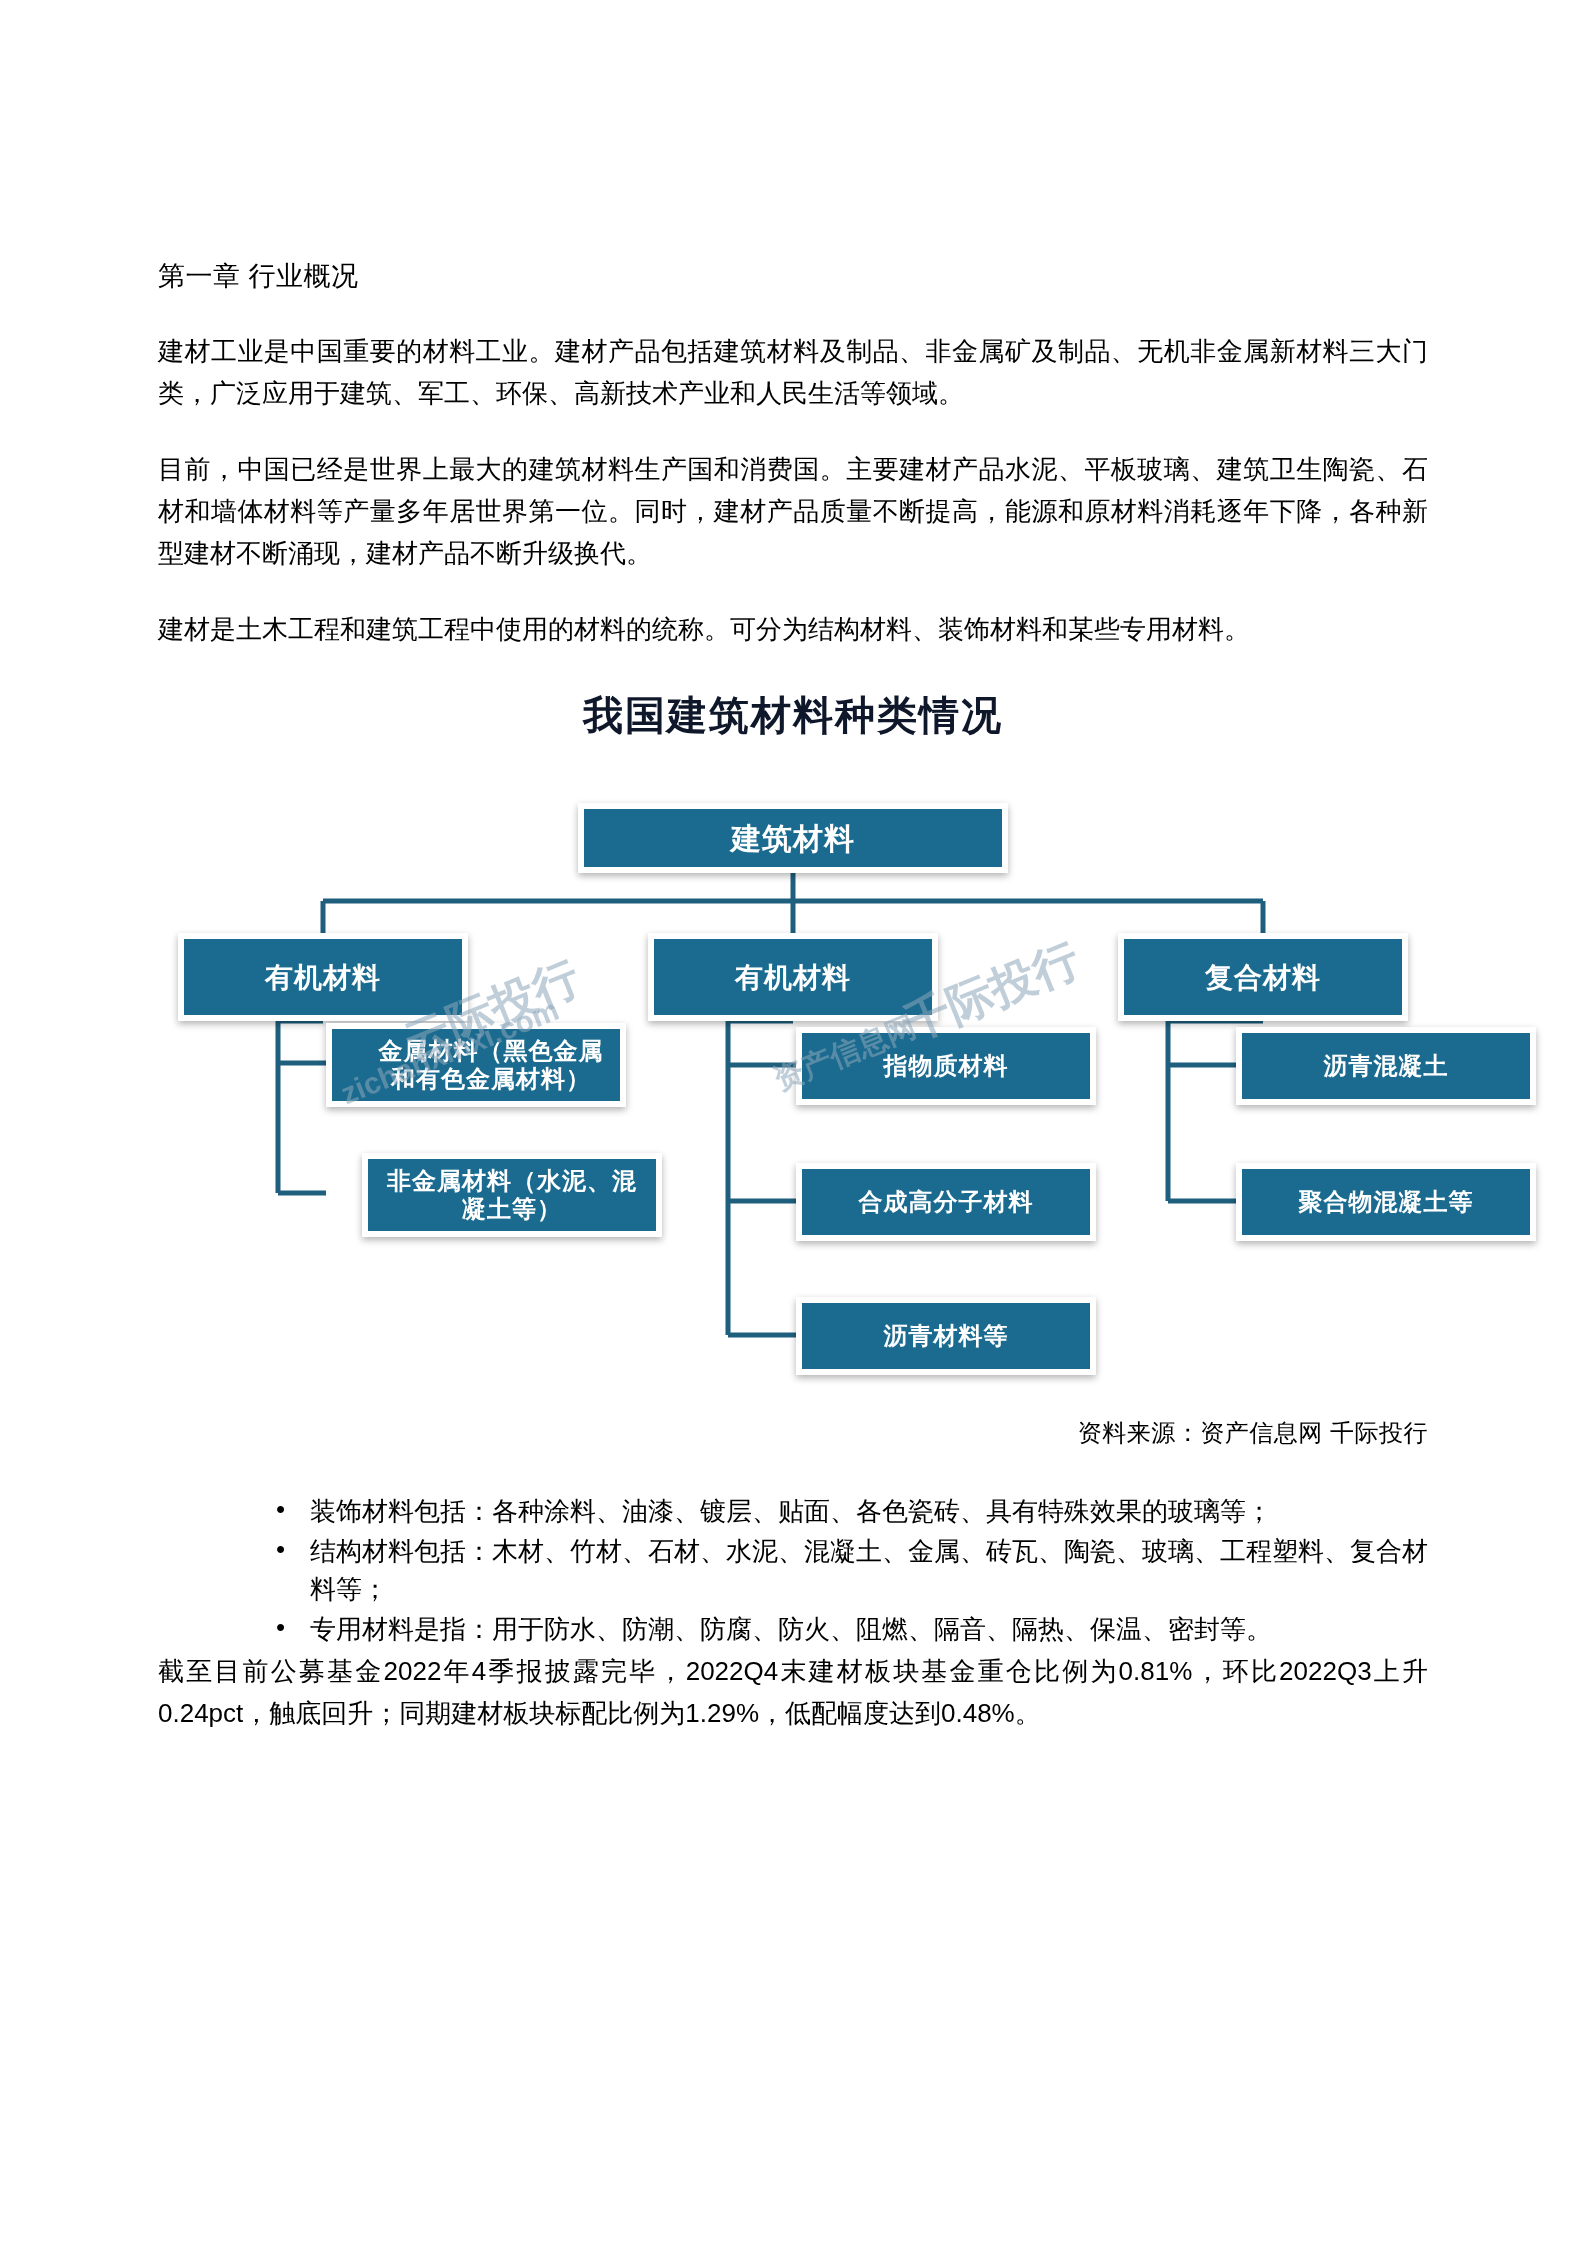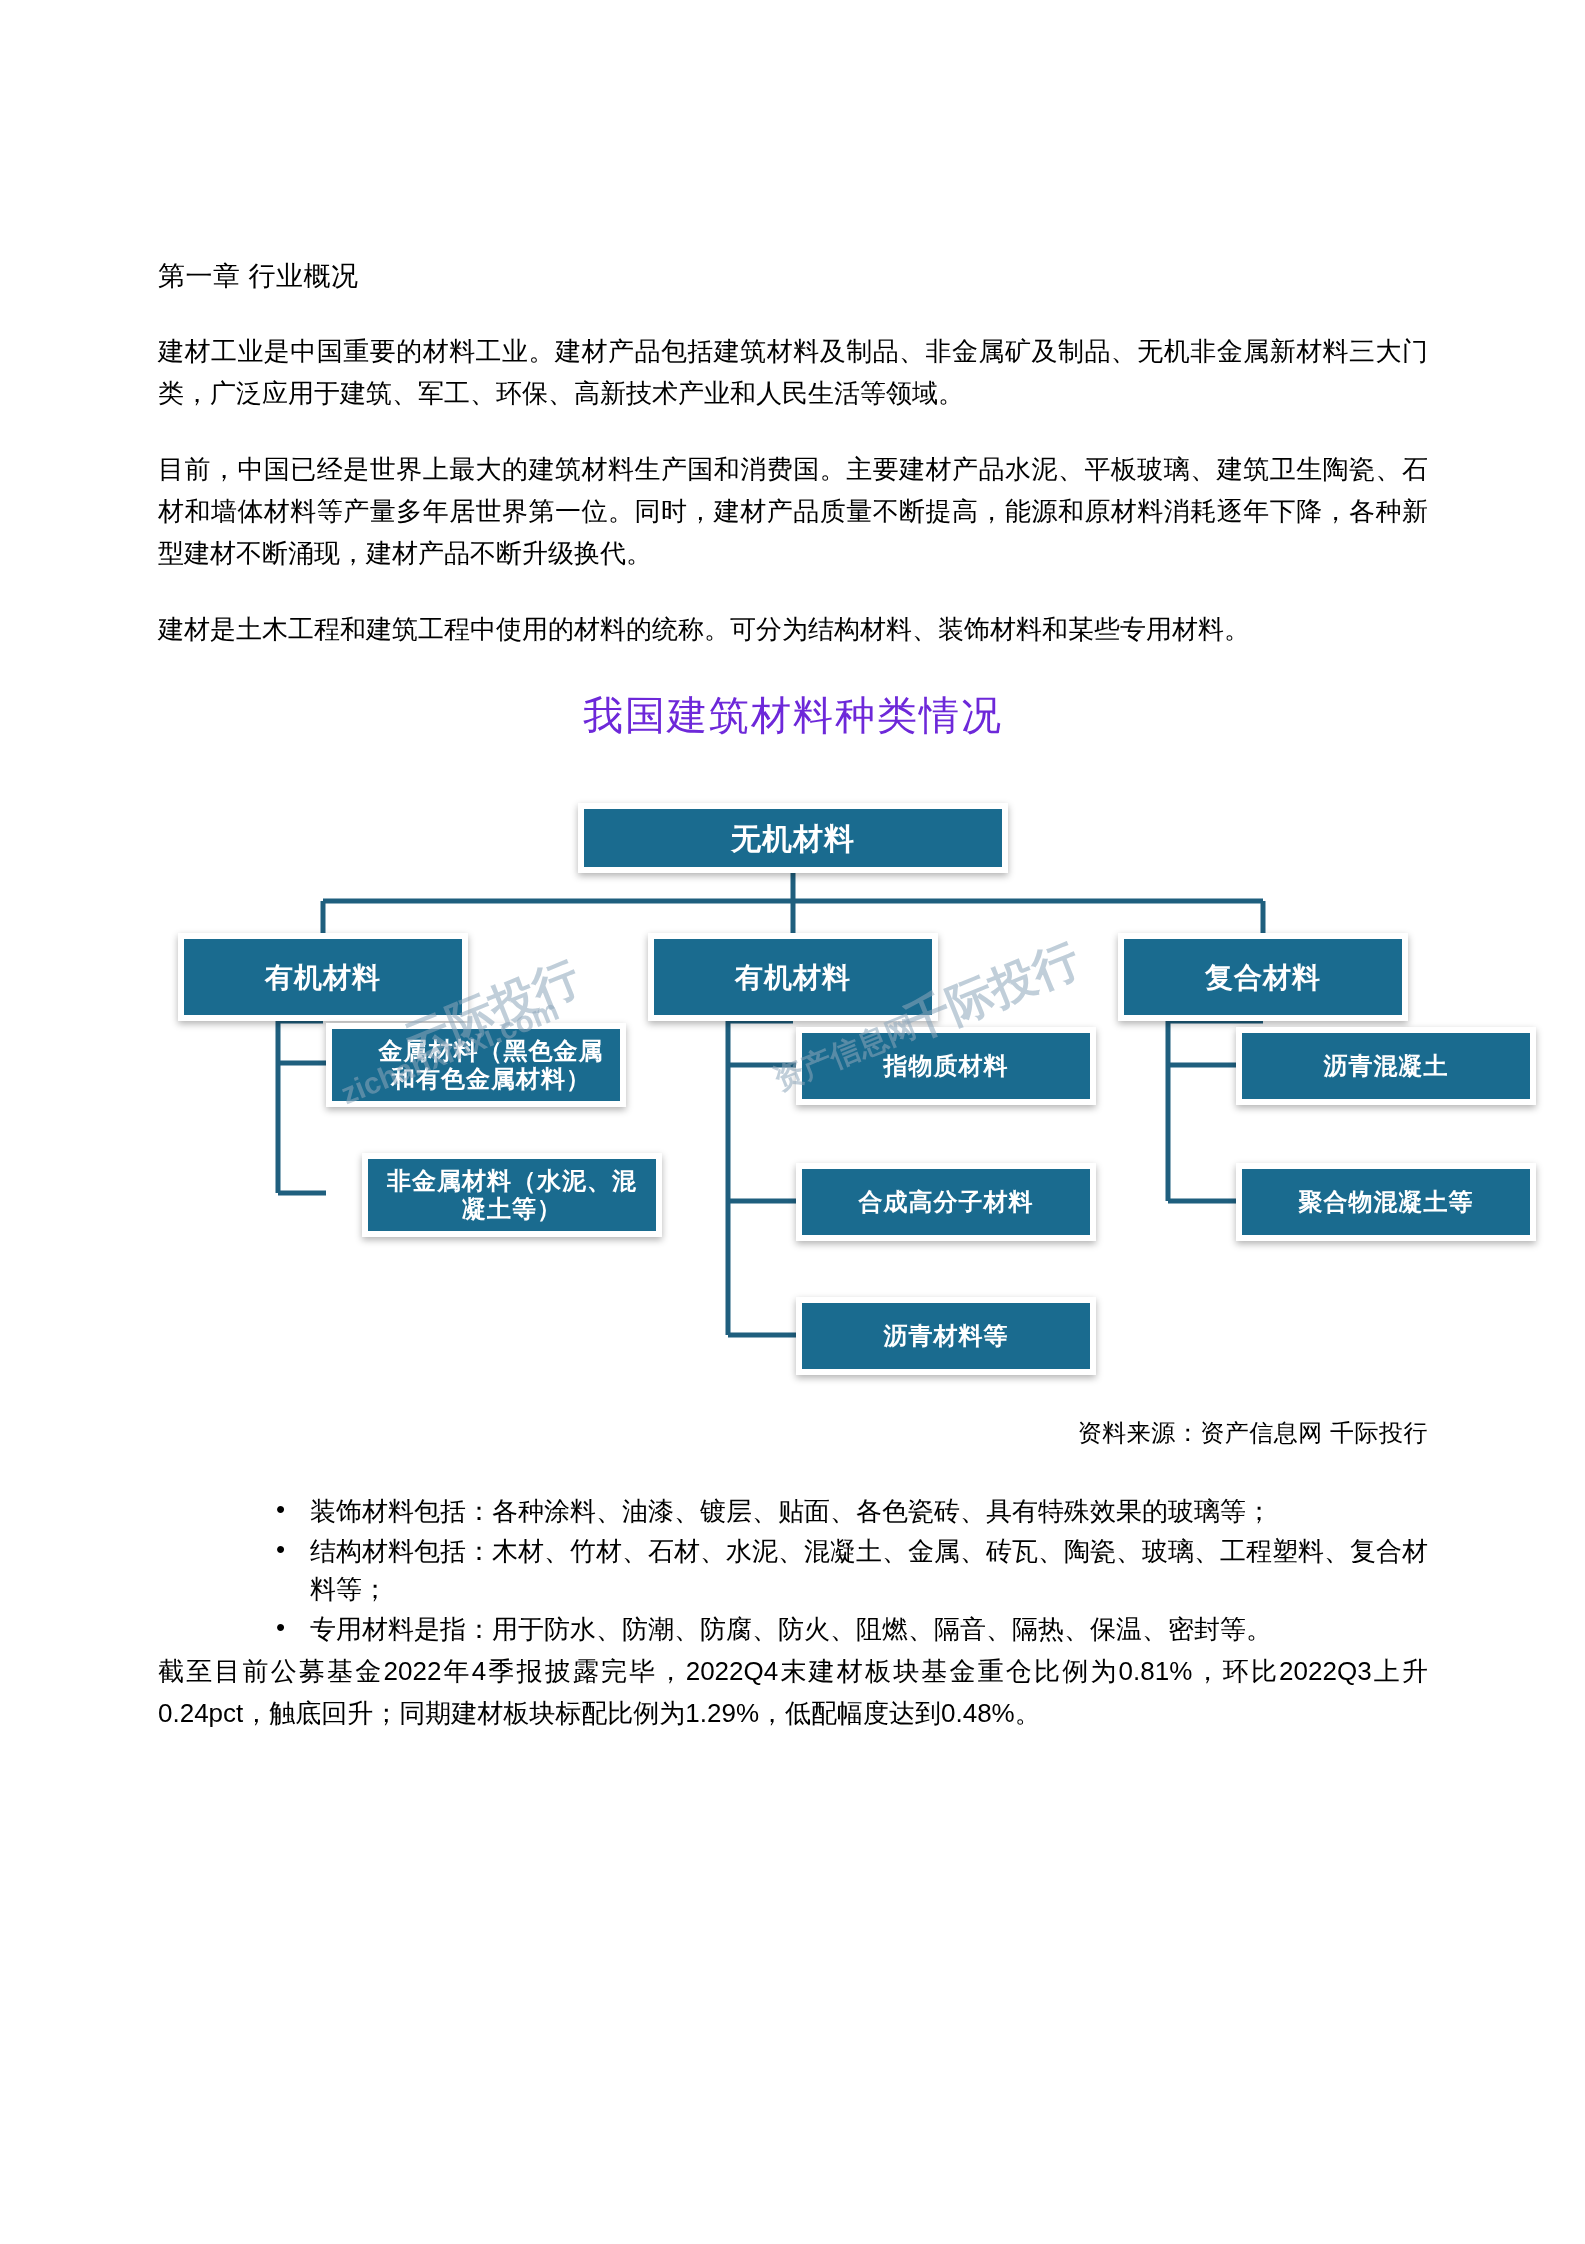--- a/index.html
+++ b/index.html
@@ -19,21 +19,21 @@
   }
   p.para{
     font-size:26px; line-height:1.62; margin:0 0 34px 0;
     text-align:justify; letter-spacing:0px;
   }
 
   
   .figure{ position:relative; margin:38px 0 0 0; width:1270px; }
   .fig-title{
     text-align:center; font-family:"Liberation Serif","DejaVu Serif",serif;
-    font-weight:400; font-size:40px; letter-spacing:2px; color:#6d28d9;
+    font-weight:700; font-size:40px; letter-spacing:2px; color:#0f172a;
     margin:0 0 40px 0;
   }
   .chart-wrap{ position:relative; width:1270px; height:600px; }
   .chart-svg{ position:absolute; left:0; top:0; }
 
   .node{
     position:absolute;
     background:#1a6b8f;
     border:6px solid #ffffff;
     box-sizing:border-box;
@@ -124,21 +124,21 @@
             <line x1="1010" y1="282" x2="1078" y2="282"></line>
             <line x1="1010" y1="418" x2="1078" y2="418"></line>
           </g>
         </svg>
 
         <div class="watermark wm-a" style="left:242px; top:196px;">云际投行</div>
         <div class="watermark wm-a" style="left:742px; top:178px;">千际投行</div>
         <div class="watermark wm-b" style="left:176px; top:252px;">zichanxinxi.com</div>
         <div class="watermark wm-b" style="left:612px; top:250px;">资产信息网</div>
 
-        <div class="node lvl1" style="left:420px; top:20px; width:430px; height:70px;">无机材料</div>
+        <div class="node lvl1" style="left:420px; top:20px; width:430px; height:70px;">建筑材料</div>
 
         <div class="node lvl2" style="left:20px; top:150px; width:290px; height:88px;">有机材料</div>
         <div class="node lvl2" style="left:490px; top:150px; width:290px; height:88px;">有机材料</div>
         <div class="node lvl2" style="left:960px; top:150px; width:290px; height:88px;">复合材料</div>
 
         <div class="node lvl3" style="left:168px; top:240px; width:300px; height:84px;padding-left:38px;">金属材料（黑色金属和有色金属材料）</div>
         <div class="node lvl3" style="left:168px; top:370px; width:300px; height:84px;margin-left:36px;">非金属材料（水泥、混凝土等）</div>
 
         <div class="node lvl3" style="left:638px; top:244px; width:300px; height:78px;">指物质材料</div>
         <div class="node lvl3" style="left:638px; top:380px; width:300px; height:78px;">合成高分子材料</div>

